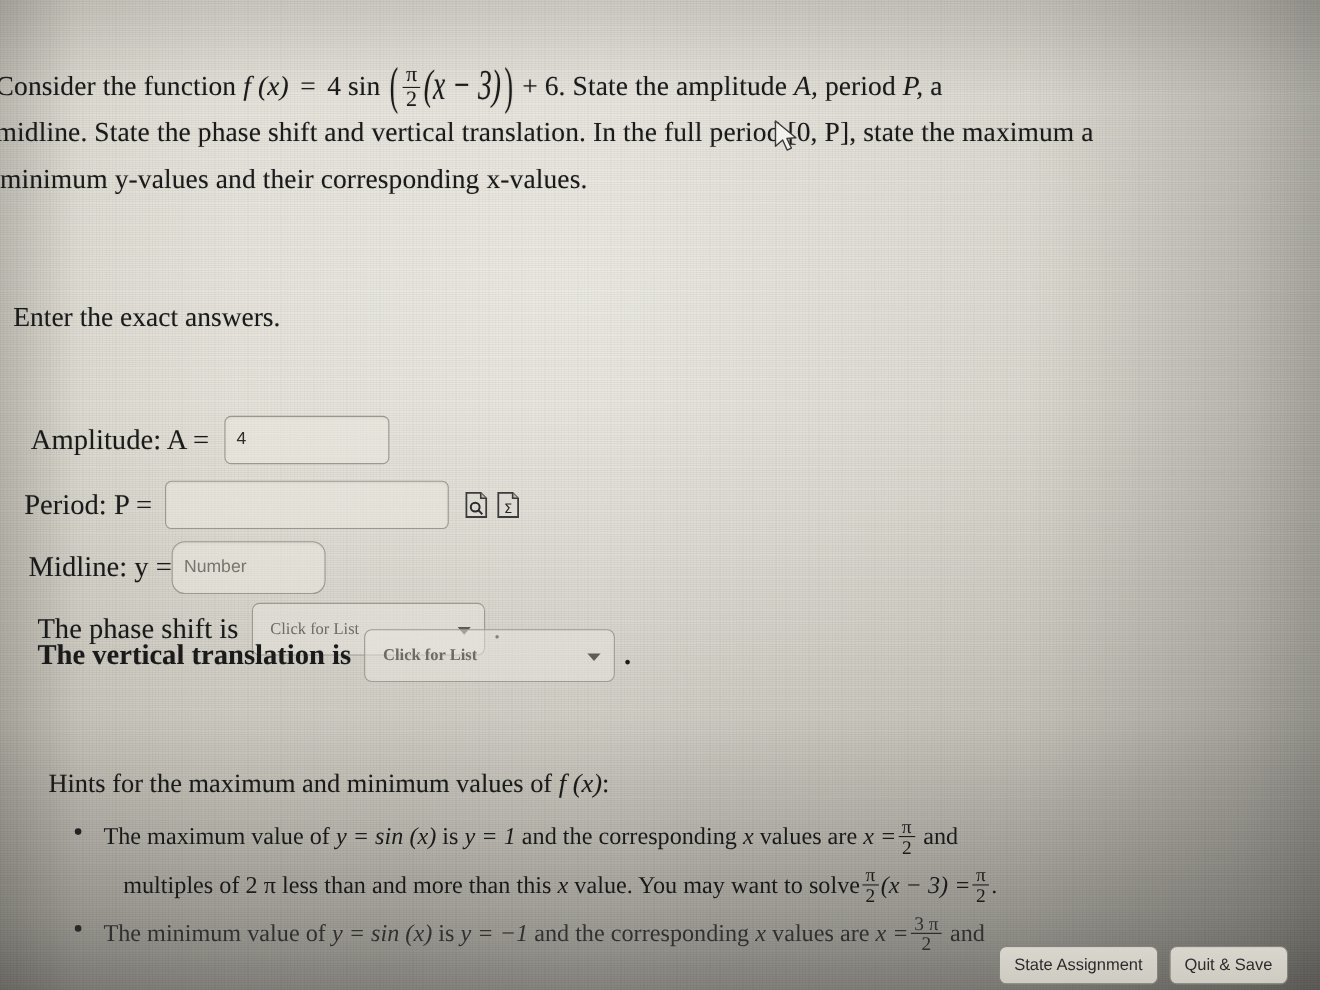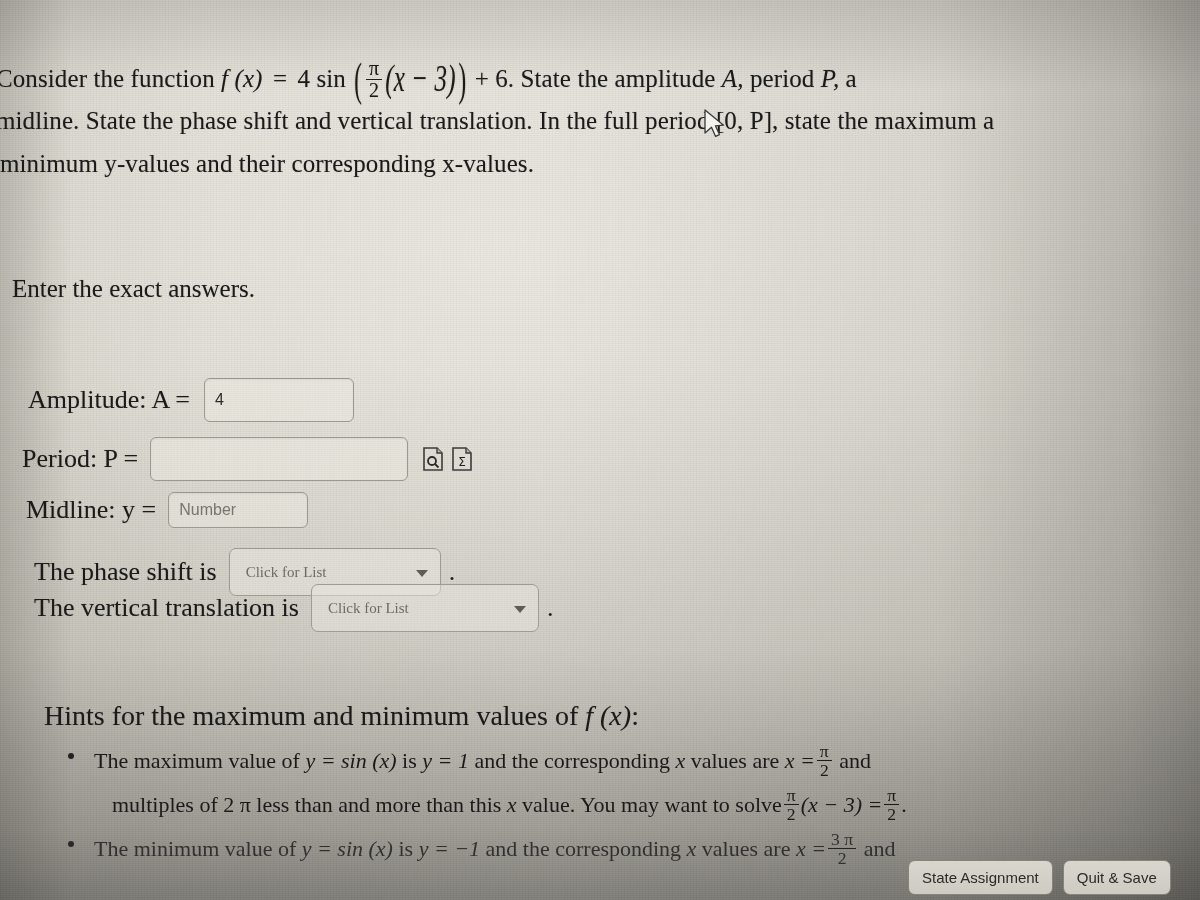--- a/index.html
+++ b/index.html
@@ -79,47 +79,47 @@
   .amp-row{top:378px;left:28px;}
   .amp-box{width:150px;height:44px;margin-left:14px;}
 
   .per-row{top:437px;left:22px;}
   .per-box{width:258px;height:44px;margin-left:12px;}
 
   .icons{display:flex;align-items:center;gap:7px;margin-left:14px;}
   .ic{width:22px;height:24px;display:block;}
 
   .mid-row{top:492px;left:26px;}
-  .mid-box{width:140px;height:36px;margin-left:12px;}
+  .mid-box{width:140px;height:48px;border-radius:12px;}
 
   .sel{
     position:relative;
     background:rgba(231,229,221,.5);
     border:1.5px solid #9d9b92;
     border-radius:7px;
     height:48px;
     display:flex;align-items:center;
     font-family:"Liberation Serif","DejaVu Serif",serif;
     font-size:15px;color:#6d6b64;
     padding-left:16px;
     box-sizing:border-box;
   }
   .sel .cv{
     position:absolute;right:12px;top:50%;margin-top:-2px;
     width:0;height:0;border-left:6px solid transparent;border-right:6px solid transparent;
     border-top:7px solid #5e5c56;
   }
   .ps-row{top:548px;left:34px;}
   .ps-sel{width:212px;margin-left:12px;}
-  .vt-row{top:584px;left:34px;}
+  .vt-row{top:572px;left:34px;font-weight:bold;}
   .vt-sel{width:228px;margin-left:12px;}
   .period-dot{font-size:26px;margin-left:8px;}
 
   
-  .hint-title{position:absolute;top:700px;left:44px;font-size:28px;
+  .hint-title{position:absolute;top:700px;left:44px;font-size:24px;
               text-shadow:0 0 1px rgba(70,68,62,.3);}
   .hbullet{position:absolute;font-size:22px;line-height:1.58;}
   .hb1{top:742px;left:68px;width:1140px;}
   .hb2{top:830px;left:68px;width:1140px;color:#2a2a2a;opacity:.93;}
   .bdot{position:absolute;left:0;top:.52em;width:6px;height:6px;border-radius:50%;background:#222;}
   .htxt{display:block;padding-left:26px;}
   .hcont{position:absolute;top:786px;left:112px;width:1100px;font-size:22px;line-height:1.58;}
 
   
   .btnbar{position:absolute;top:860px;left:908px;display:flex;gap:10px;}

